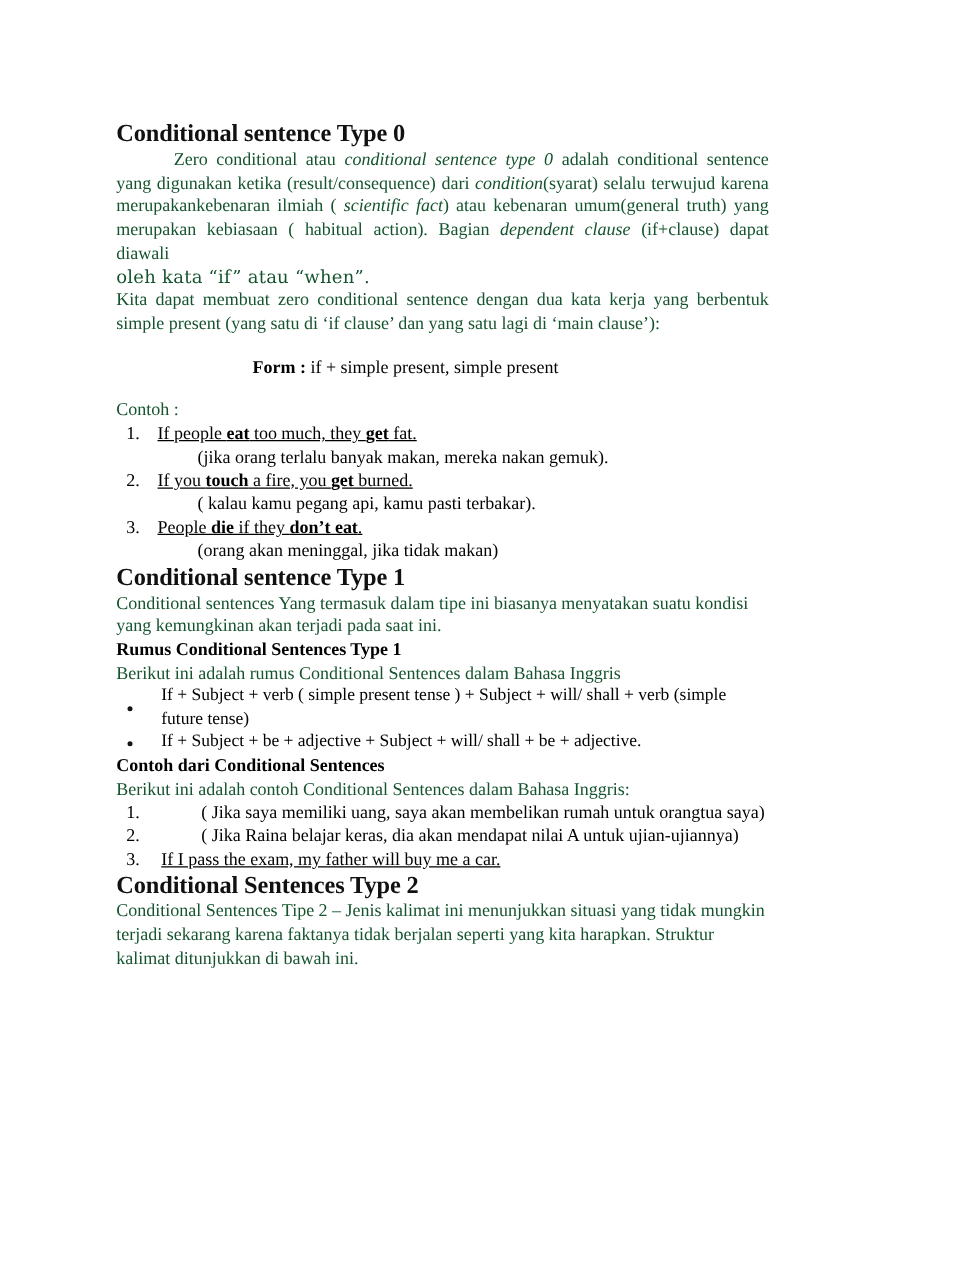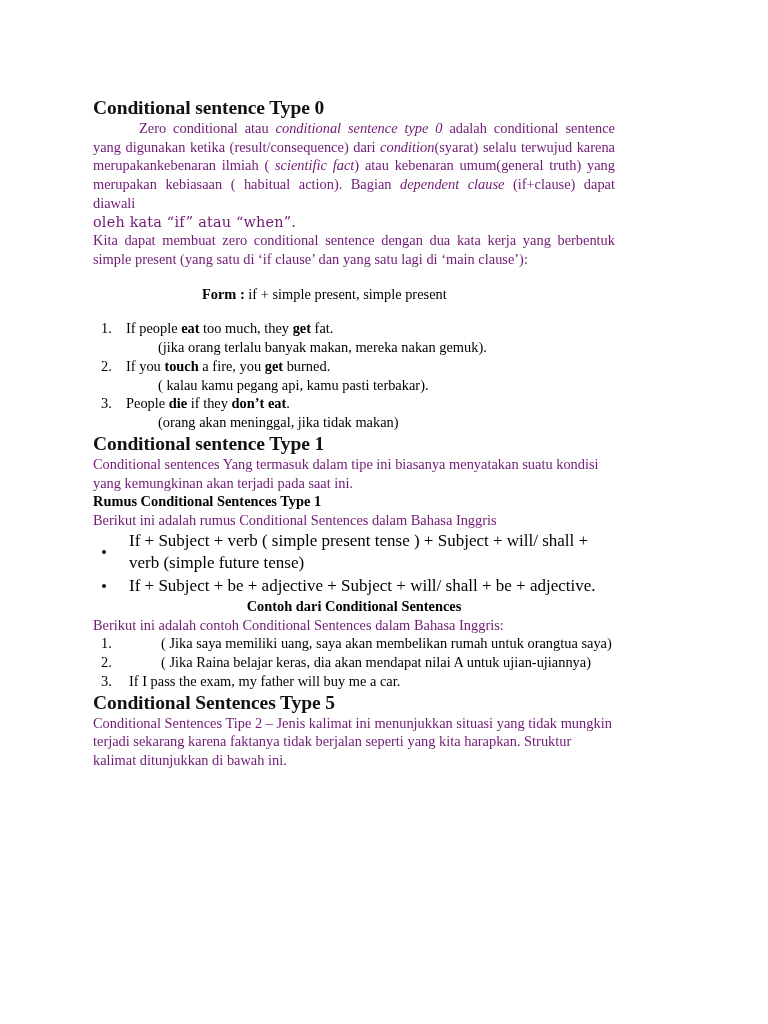--- a/index.html
+++ b/index.html
@@ -39,21 +39,21 @@
   .h-type0 { margin: 0 0 18px 0; }
   .h-type1 { font-size: 20px; margin: 0 0 13px 0; }
   .h-type2 { font-size: 20px; margin: 0 0 14px 0; }
 
   
   p.body {
     font-size: 14.4px;
     line-height: 1.30;
     margin: 0;
     padding: 0;
-    color: #701a75;
+    color: #14532d;
   }
   p.justified {
     text-align: justify;
     text-justify: inter-word;
   }
   .indent-first { text-indent: 46px; }
   .gap-18 { margin-bottom: 18px; }
   .gap-20 { margin-bottom: 20px; }
   .gap-24 { margin-bottom: 24px; }
   .gap-28 { margin-bottom: 28px; }
@@ -89,32 +89,32 @@
     padding-left: 33px;
     margin: 0;
   }
   ol.examples > li .num {
     position: absolute;
     left: 8px;
     top: 0;
     width: 20px;
     text-align: left;
   }
-  ol.examples > li .en { display: block; }
+  ol.examples > li .en { display: block; text-decoration: underline; }
   ol.examples > li .id { display: block; margin-left: 32px; }
 
   ol.examples.wide > li { padding-left: 36px; }
   ol.examples.wide > li .num { left: 8px; }
 
   
   ul.bullets {
     list-style: none;
     margin: 0;
     padding: 0;
-    font-size: 17px;
+    font-size: 14px;
     line-height: 1.32;
   }
   ul.bullets > li {
     position: relative;
     padding-left: 36px;
   }
   ul.bullets > li .dot {
     position: absolute;
     left: 9px;
     top: 50%;
@@ -140,20 +140,21 @@
   <h1 class="doc-heading h-type0">Conditional sentence Type 0</h1>
 
   <p class="body justified indent-first"><span>Zero  conditional atau </span><em class="ital">conditional  sentence  type  0</em><span> adalah  conditional  sentence yang digunakan   ketika   (result/consequence)   dari </span><em class="ital">condition</em><span>(syarat)   selalu terwujud   karena merupakankebenaran  ilmiah  ( </span><em class="ital">scientific  fact</em><span>)  atau  kebenaran  umum(general  truth)  yang merupakan kebiasaan (  habitual  action).  Bagian </span><em class="ital">dependent  clause</em><span> (if+clause)  dapat  diawali</span></p>
 
   <p class="body odd-font gap-24">oleh kata “if” atau “when”.</p>
 
   <p class="body justified gap-20">Kita dapat membuat zero conditional sentence dengan dua kata kerja yang berbentuk simple present (yang satu di  ‘if clause’ dan yang satu lagi di  ‘main clause’):</p>
 
   <p class="form-line gap-20"><strong class="bld">Form :</strong><span> if + simple present, simple present</span></p>
 
+  <p class="body gap-18">Contoh :</p>
 
   <ol class="examples gap-28">
     <li>
       <span class="num">1.</span>
       <span class="en"><span>If people </span><strong class="bld">eat</strong><span> too much, they </span><strong class="bld">get</strong><span> fat.</span></span>
       <span class="id">(jika orang terlalu banyak makan, mereka nakan gemuk).</span>
     </li>
     <li>
       <span class="num">2.</span>
       <span class="en"><span>If you </span><strong class="bld">touch</strong><span> a fire, you </span><strong class="bld">get</strong><span> burned.</span></span>
@@ -178,36 +179,36 @@
     <li>
       <span class="dot"></span>
       <span>If + Subject + verb ( simple present tense ) + Subject + will/ shall + verb (simple future tense)</span>
     </li>
     <li>
       <span class="dot"></span>
       <span>If + Subject + be +  adjective  + Subject + will/ shall + be + adjective.</span>
     </li>
   </ul>
 
-  <p class="subhead" style="padding-left:0;text-align:center;">Contoh dari Conditional Sentences</p>
+  <p class="subhead" style="padding-left:0;">Contoh dari Conditional Sentences</p>
 
   <p class="body gap-18">Berikut ini adalah contoh Conditional Sentences dalam Bahasa Inggris:</p>
 
   <ol class="examples wide gap-24">
     <li>
       <span class="num">1.</span>
       <span class="id">( Jika saya memiliki uang, saya akan membelikan rumah untuk orangtua saya)</span>
     </li>
     <li>
       <span class="num">2.</span>
       <span class="id">( Jika Raina belajar keras, dia akan mendapat nilai A untuk ujian-ujiannya)</span>
     </li>
     <li>
       <span class="num">3.</span>
       <span class="en">If I pass the exam, my father will buy me a car.</span>
     </li>
   </ol>
 
-  <h1 class="doc-heading h-type2">Conditional Sentences Type 5</h1>
+  <h1 class="doc-heading h-type2">Conditional Sentences Type 2</h1>
 
   <p class="body">Conditional Sentences Tipe 2 – Jenis kalimat ini menunjukkan situasi yang tidak mungkin terjadi sekarang karena faktanya tidak berjalan seperti yang kita harapkan. Struktur kalimat ditunjukkan di bawah ini.</p>
 
 </div>
 
 </body></html>

